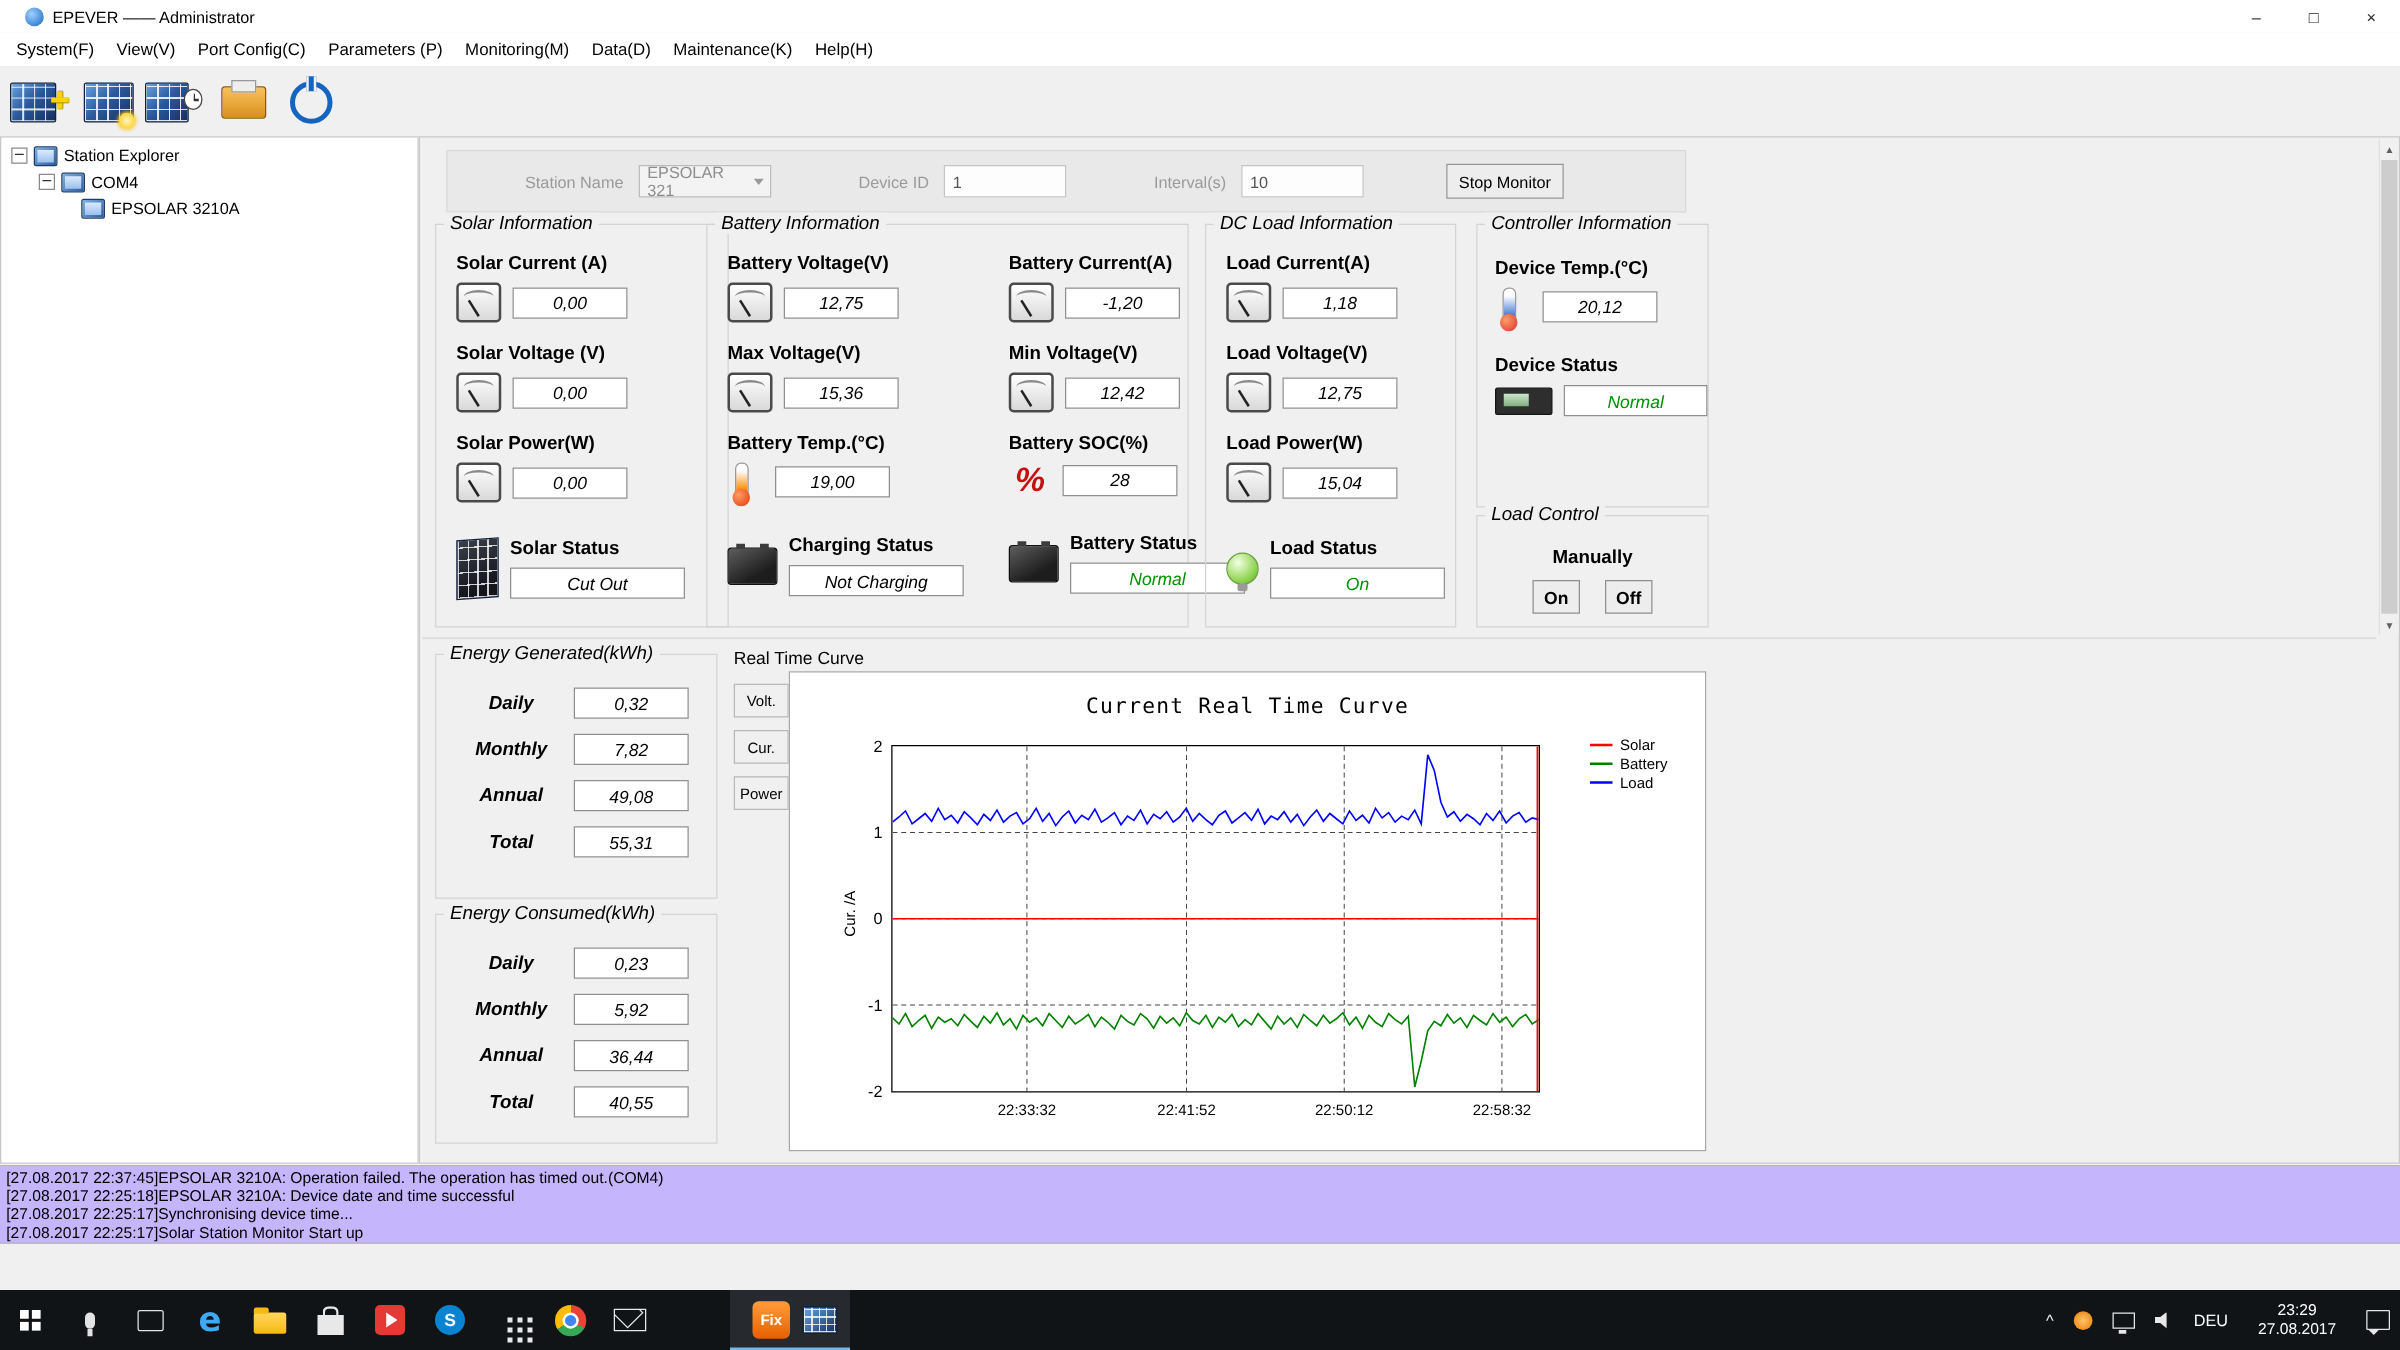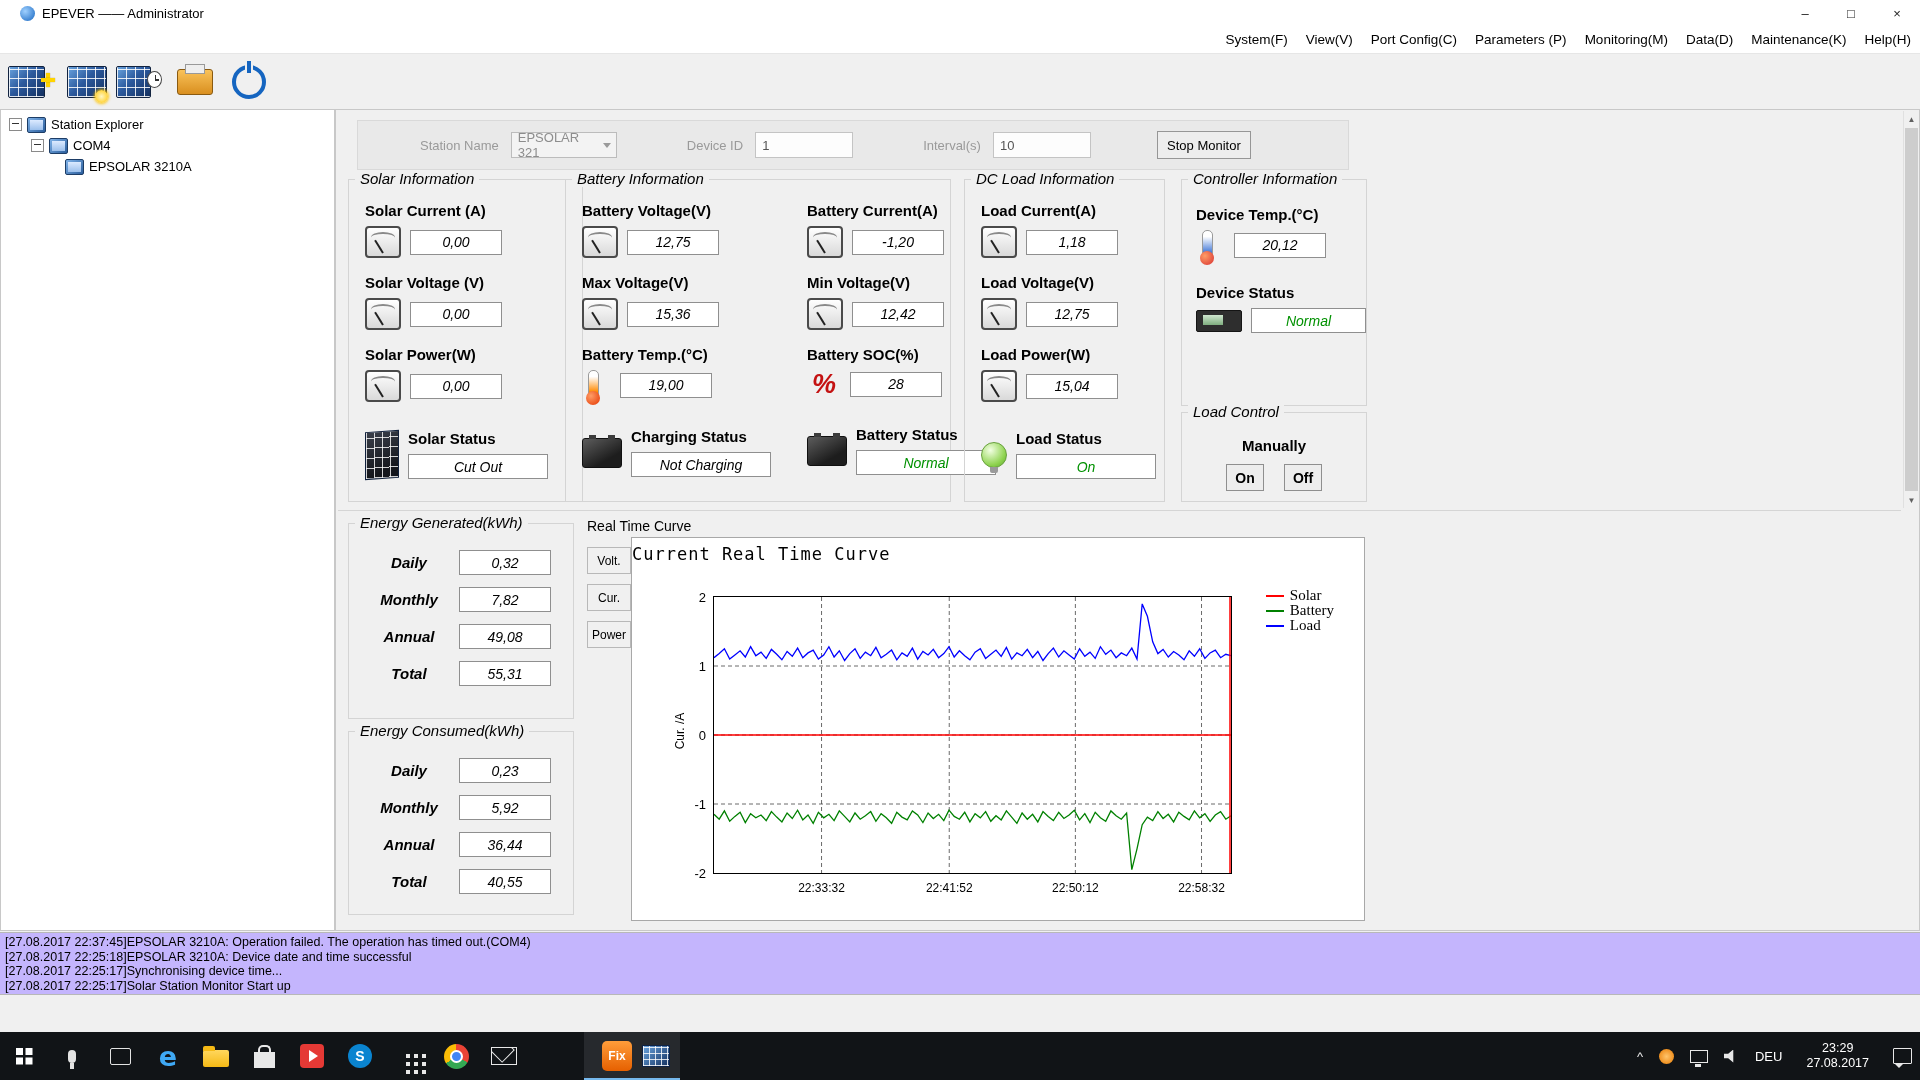--- a/index.html
+++ b/index.html
@@ -12,21 +12,21 @@
   .app-logo{width:15px;height:15px;border-radius:50%;
             background:radial-gradient(circle at 35% 35%,#9fd0ff,#1565c0);margin-right:7px;}
   .win-title{font-size:13px;}
   .win-controls{margin-left:auto;display:flex;height:100%;}
   .win-btn{width:46px;height:100%;display:flex;align-items:center;justify-content:center;
            font-size:13px;color:#222;}
 
   
   .menubar{position:absolute;left:0;top:26px;width:100%;height:28px;background:#fff;
            display:flex;align-items:center;padding-left:4px;box-sizing:border-box;
-           border-bottom:1px solid #e6e6e6;justify-content:flex-end;}
+           border-bottom:1px solid #e6e6e6;}
   .menu-item{padding:4px 9px;font-size:13.5px;}
 
   
   .toolbar{position:absolute;left:0;top:55px;width:100%;height:53px;background:#f0f0f0;
            display:flex;align-items:center;padding-left:8px;box-sizing:border-box;}
   .tool-btn{width:50px;height:46px;position:relative;display:flex;align-items:center;
             justify-content:center;margin-right:4px;}
   .panel-icon{width:38px;height:30px;border:1px solid #12233f;border-radius:2px;
     background-image:
       repeating-linear-gradient(90deg, rgba(255,255,255,.85) 0 1px, transparent 1px 9px),
@@ -148,29 +148,29 @@
   .energy-label{width:100px;text-align:center;font-weight:bold;font-style:italic;font-size:15px;}
   .energy-row .value-box{width:92px;}
 
   
   .rtc-label{position:absolute;left:251px;top:408px;font-size:14px;}
   .rtc-tab{position:absolute;left:251px;width:44px;height:27px;background:#f0f0f0;border:1px solid #b8b8b8;
            font-size:12px;display:flex;align-items:center;justify-content:center;box-sizing:border-box;}
   #tab-volt{top:437px;} #tab-cur{top:474px;} #tab-power{top:511px;}
   .chart-box{position:absolute;left:295px;top:427px;width:734px;height:384px;background:#fff;
              border:1px solid #a8a8a8;box-sizing:border-box;}
-  .chart-title{margin-top:6px;font-family:"DejaVu Sans Mono",monospace;
+  .chart-title{text-align:center;margin-top:17px;font-family:"DejaVu Sans Mono",monospace;
                font-size:17px;letter-spacing:1px;}
   .plot-area{position:absolute;left:81px;top:58px;width:517px;height:276px;border:1px solid #000;}
   .plot-area svg{position:absolute;left:0;top:0;}
   .ytick{position:absolute;right:calc(100% + 8px);font-size:13px;transform:translateY(-50%);}
   .xtick{position:absolute;top:calc(100% + 8px);transform:translateX(-50%);font-size:12px;white-space:nowrap;}
   .ylabel{position:absolute;left:30px;top:186px;transform:rotate(-90deg);font-size:12px;}
   .legend{position:absolute;right:30px;top:50px;}
-  .legend-item{display:flex;align-items:center;gap:6px;height:15px;font-size:15px;font-family:Liberation Serif, serif;}
+  .legend-item{display:flex;align-items:center;gap:6px;height:15px;font-size:12px;}
   .legend-line{width:18px;height:2px;background:#000;flex:none;}
 
   
   .vscroll{position:absolute;left:1567px;top:1px;width:16px;height:397px;background:#f0f0f0;
            border-left:1px solid #e0e0e0;box-sizing:border-box;}
   .vs-arrow{height:16px;display:flex;align-items:center;justify-content:center;font-size:8px;color:#606060;}
   .vs-arrow.down{position:absolute;bottom:0;left:0;right:0;}
   .vs-thumb{position:absolute;left:1px;right:1px;top:17px;bottom:17px;background:#cdcdcd;}
   .splitter{position:absolute;left:2px;right:18px;top:400px;height:1px;background:#d5d5d5;}
 

